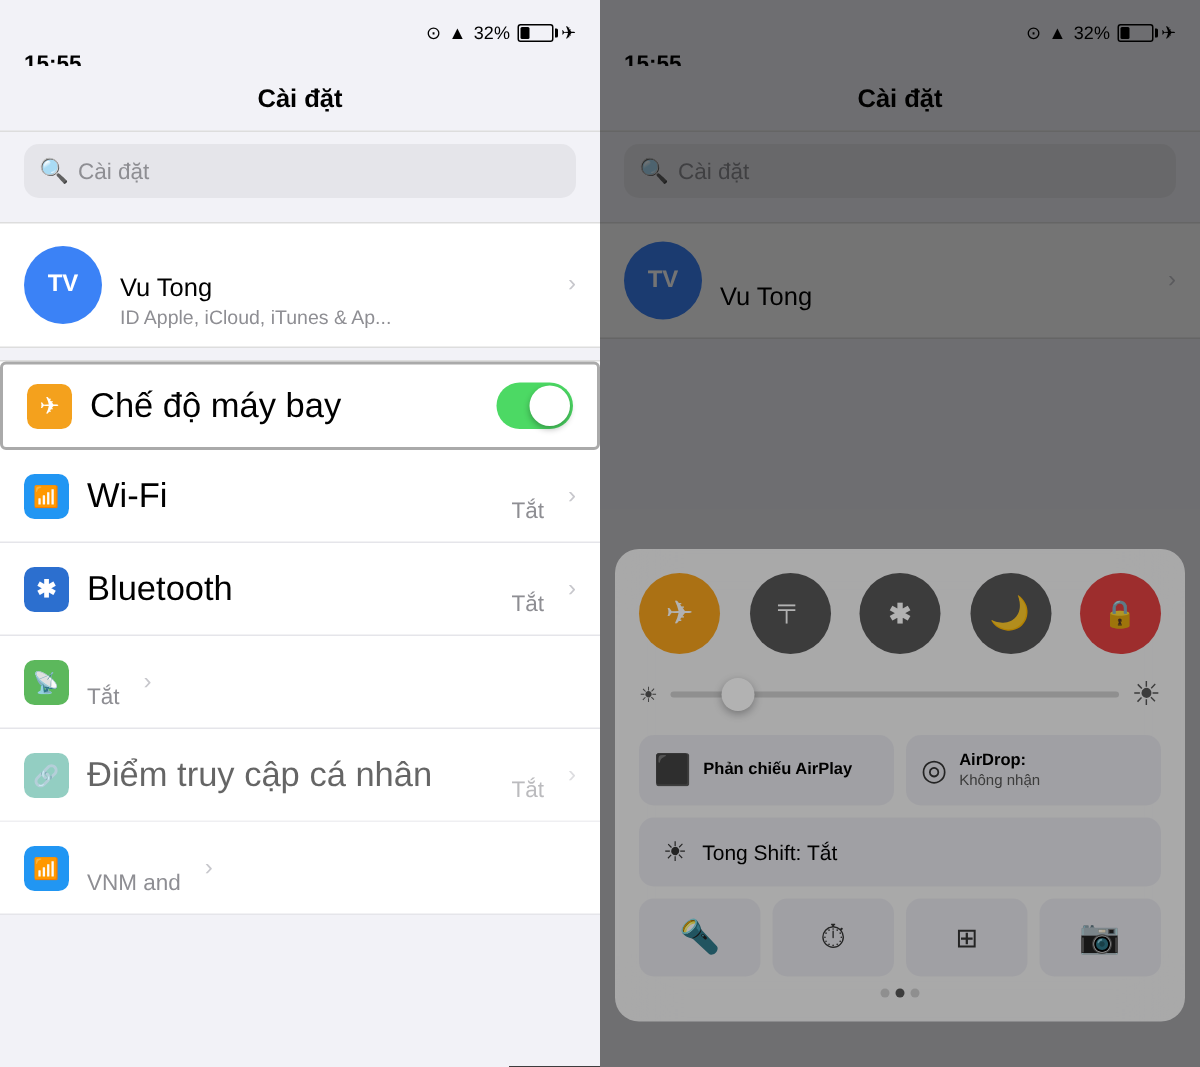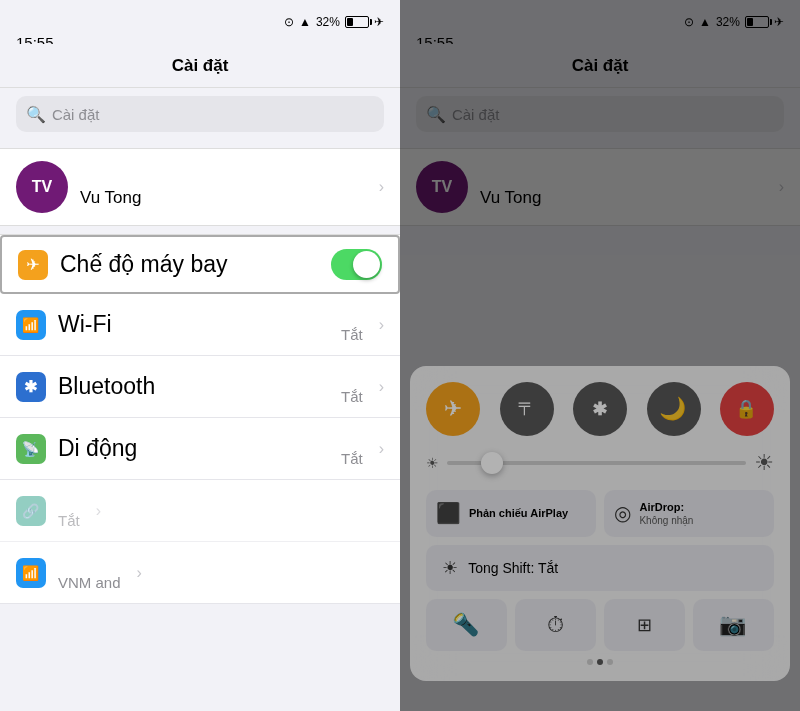--- a/index.html
+++ b/index.html
@@ -37,21 +37,21 @@
     .status-bar {
       height: 44px;
       background: #f2f2f7;
       display: flex;
       align-items: center;
       justify-content: space-between;
       padding: 0 16px;
     }
     .status-time {
       font-size: 15px;
-      font-weight: 400;
+      font-weight: 700;
       color: #000;
       margin-top: 40px;
     }
     .status-icons {
       display: flex;
       align-items: center;
       gap: 5px;
       font-size: 12px;
       color: #000;
     }
@@ -127,21 +127,21 @@
     .profile-row {
       display: flex;
       align-items: center;
       padding: 12px 16px;
       gap: 12px;
     }
     .avatar {
       width: 52px;
       height: 52px;
       border-radius: 50%;
-      background: #701a75;
+      background: #3b82f6;
       display: flex;
       align-items: center;
       justify-content: center;
       color: #fff;
       font-size: 16px;
       font-weight: 600;
       flex-shrink: 0;
     }
     .profile-info {
       flex: 1;
@@ -399,20 +399,21 @@
       <span>🔍</span>
       <span class="search-placeholder">Cài đặt</span>
     </div>
   </div>
 
   <div class="profile-section">
     <div class="profile-row">
       <div class="avatar">TV</div>
       <div class="profile-info">
         <div class="profile-name">Vu Tong</div>
+        <div class="profile-subtitle">ID Apple, iCloud, iTunes &amp; Ap...</div>
       </div>
       <span class="chevron">›</span>
     </div>
   </div>
 
   <div class="setting-group">
 
     <div class="setting-row" style="border: 2px solid #aaa; border-radius: 4px; background:#fff; margin: 0;">
       <div class="setting-icon icon-orange">✈</div>
       <span class="setting-label">Chế độ máy bay</span>
@@ -430,27 +431,27 @@
 
     <div class="setting-row">
       <div class="setting-icon icon-blue-bt" style="font-size:16px; font-weight:bold;">✱</div>
       <span class="setting-label">Bluetooth</span>
       <span class="setting-value">Tắt</span>
       <span class="chevron">›</span>
     </div>
 
     <div class="setting-row">
       <div class="setting-icon" style="background:#5cb85c; font-size:14px;">📡</div>
-      <span class="setting-label">Di động</span>
       <span class="setting-value">Tắt</span>
       <span class="chevron">›</span>
     </div>
 
     <div class="setting-row" style="opacity:0.6;">
       <div class="setting-icon" style="background:#4caf9a; font-size:14px;">🔗</div>
+      <span class="setting-label">Điểm truy cập cá nhân</span>
       <span class="setting-value">Tắt</span>
       <span class="chevron">›</span>
     </div>
 
     <div class="setting-row">
       <div class="setting-icon" style="background:#2196f3; font-size:14px;">📶</div>
       <span class="setting-value">VNM and</span>
       <span class="chevron">›</span>
     </div>
 

